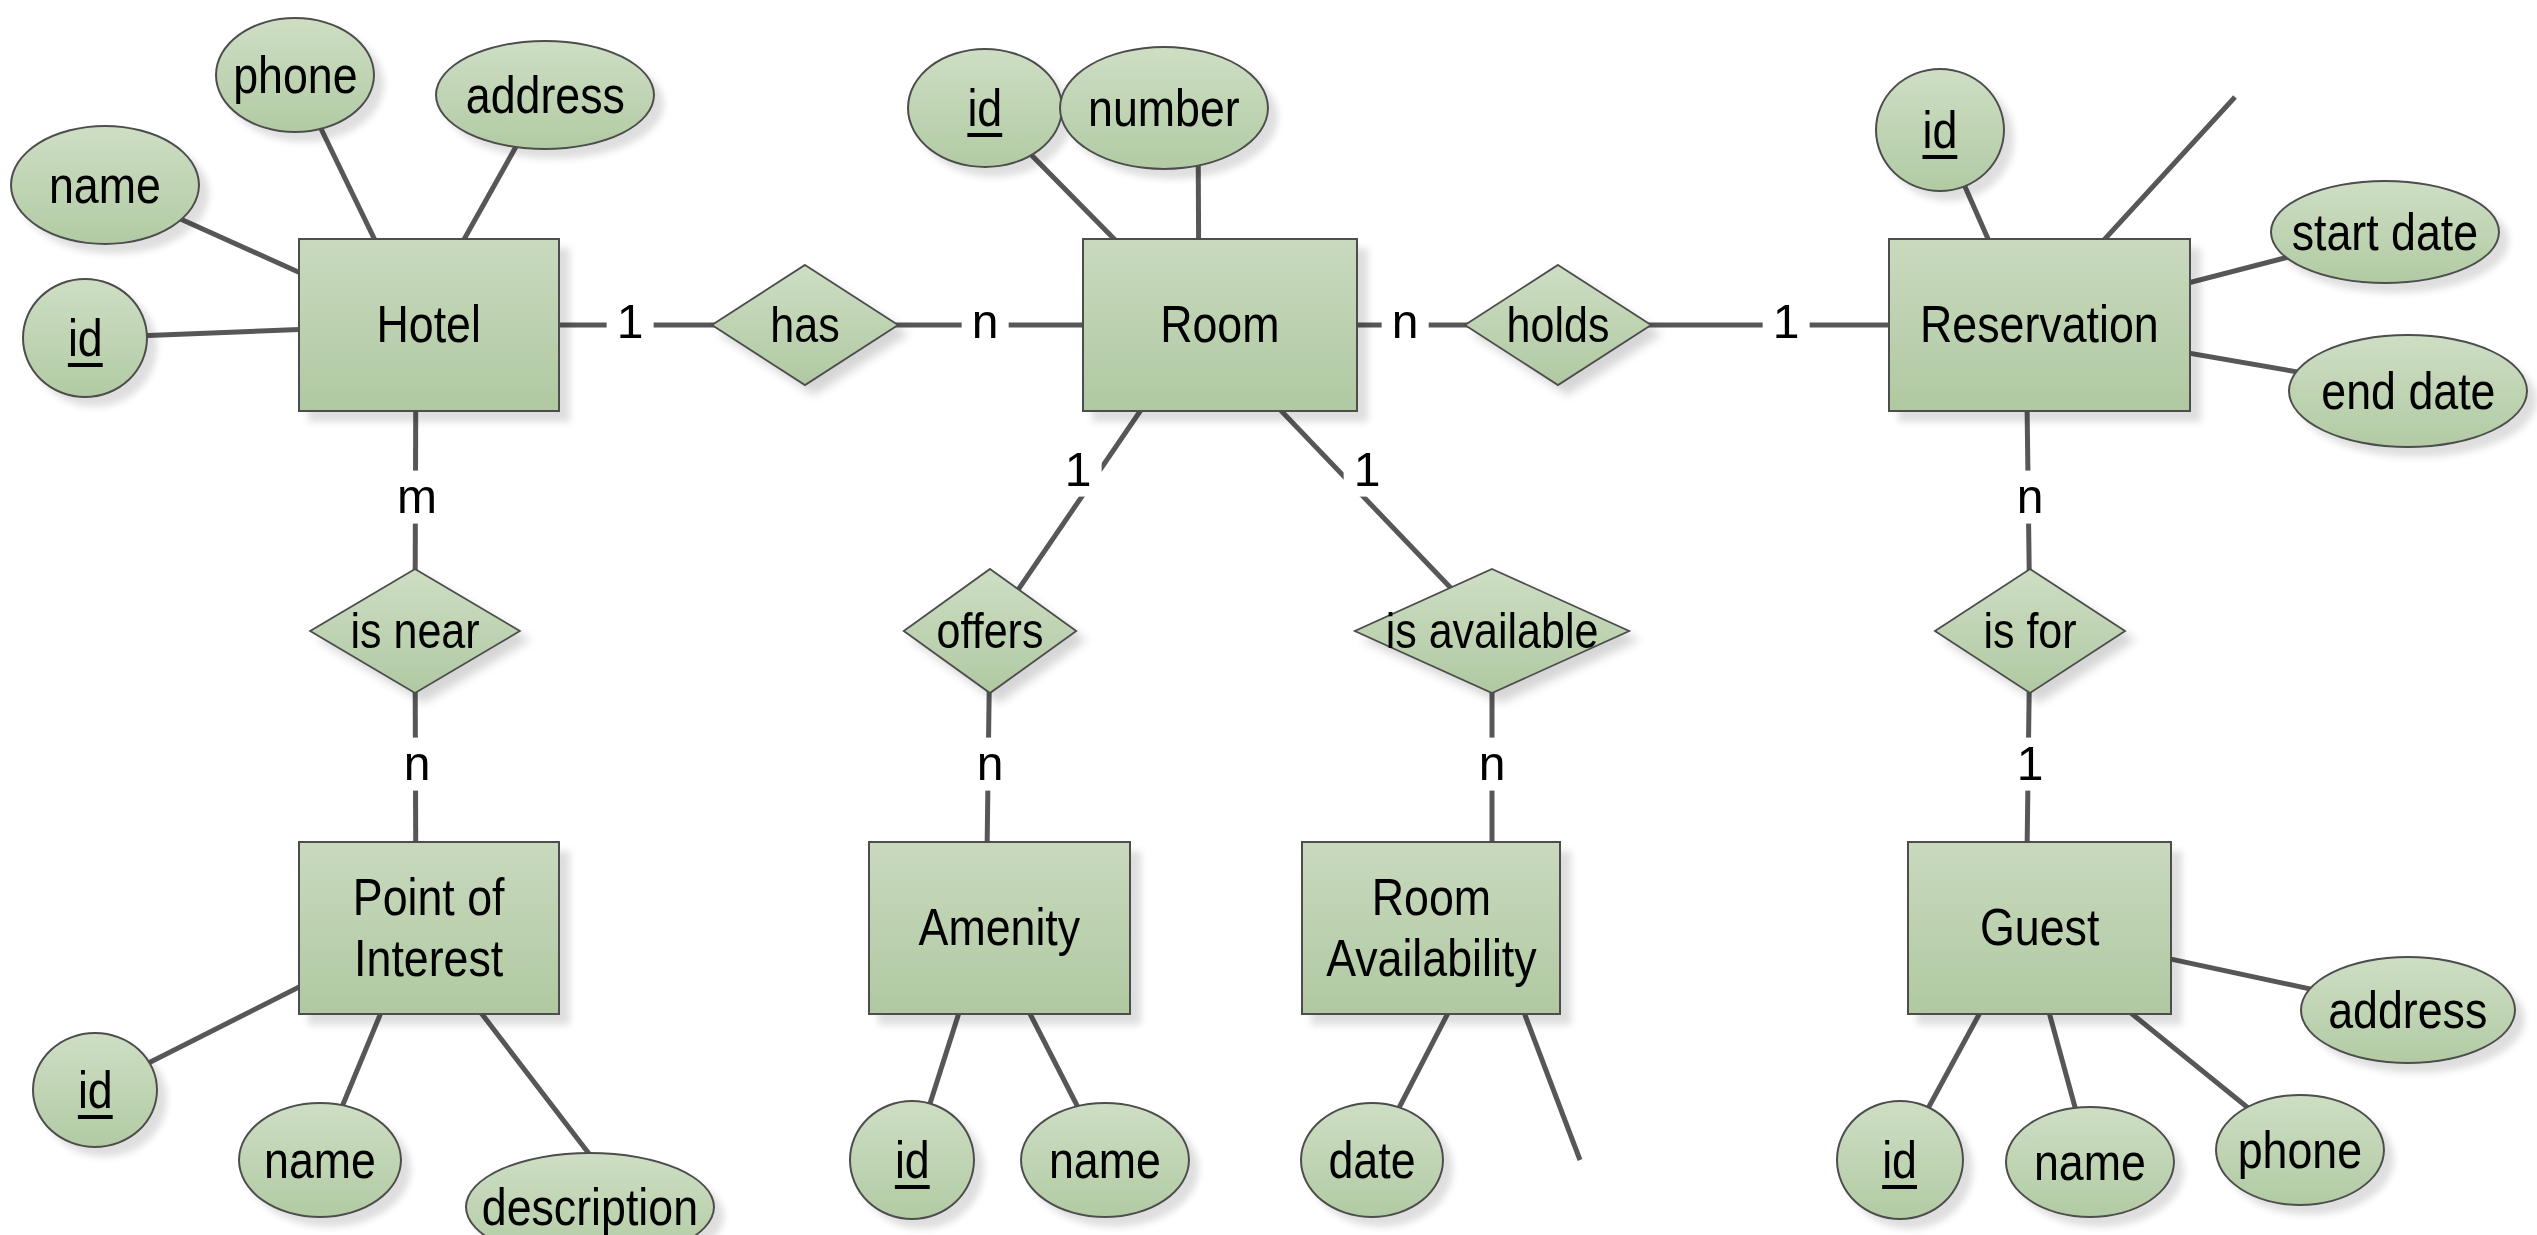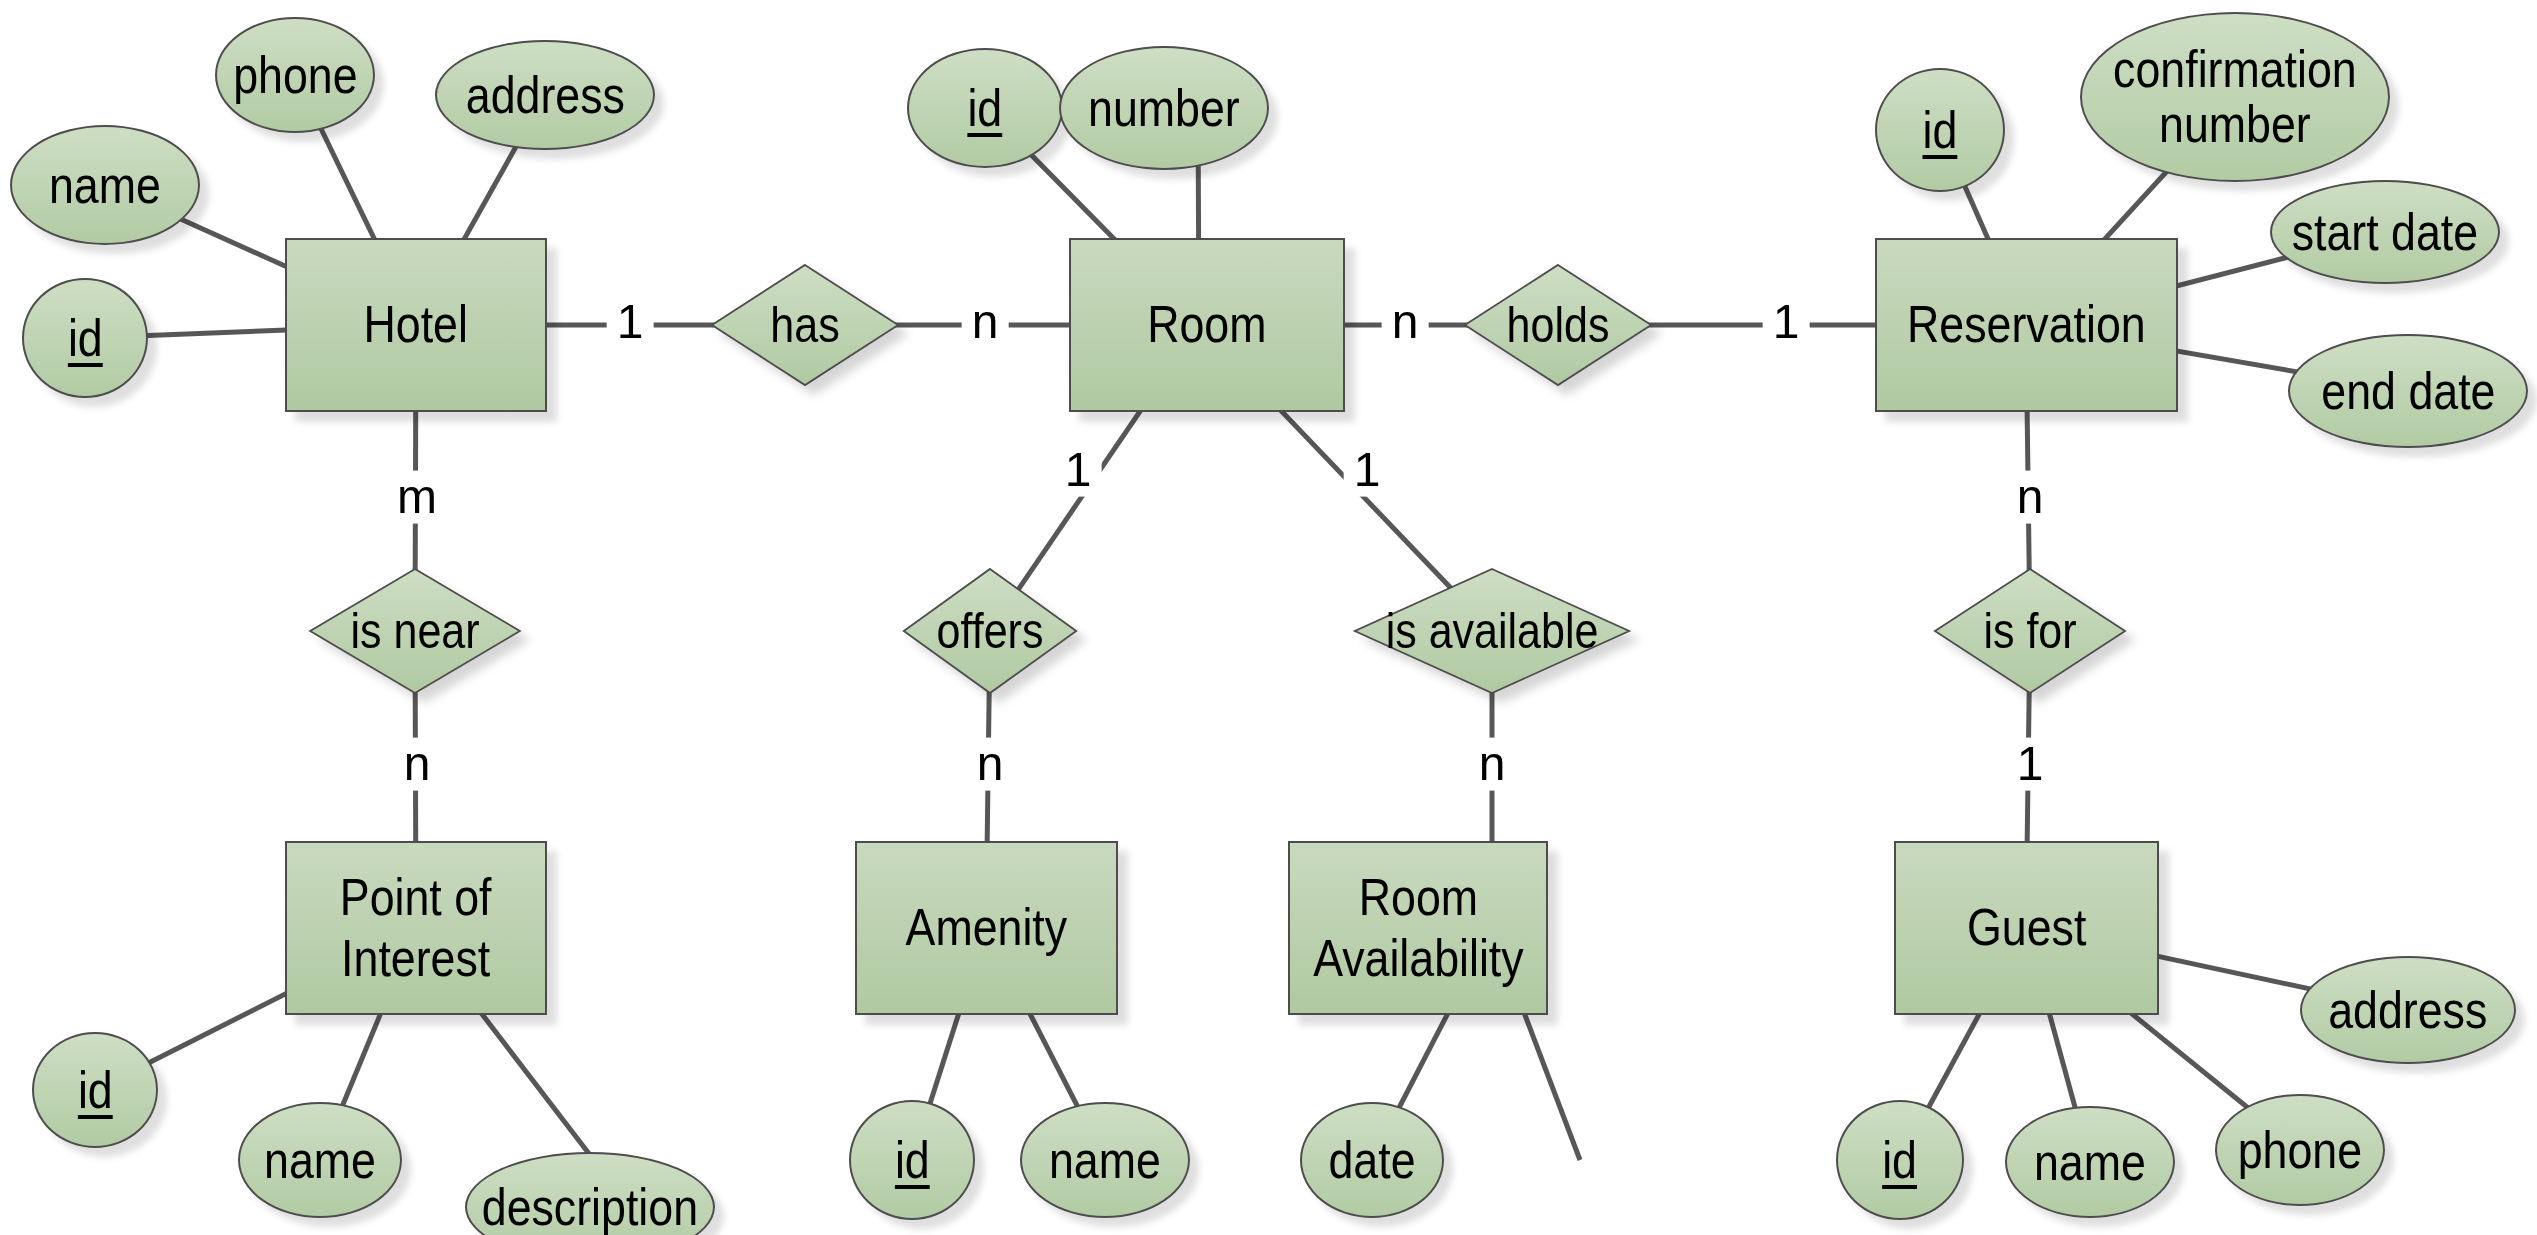--- a/index.html
+++ b/index.html
@@ -6,20 +6,21 @@
   .canvas{
     position:relative;width:2537px;height:1235px;background:#ffffff;overflow:hidden;
     font-family:"Liberation Sans",sans-serif;color:#000;
   }
   .wires{position:absolute;left:0;top:0;z-index:1;}
   .entity{
     position:absolute;z-index:2;display:flex;align-items:center;justify-content:center;
     background:linear-gradient(180deg,#c9d9be 0%,#b0c9a2 100%);
     border:2px solid #4d4d4d;box-sizing:border-box;
     box-shadow:10px 10px 7px rgba(0,0,0,0.13);
+    margin-left:13px;
   }
   .elabel{
     display:block;width:130%;text-align:center;font-size:52px;line-height:1.18;
     transform:scaleX(0.86);flex:none;
   }
   .attr{
     position:absolute;z-index:2;display:flex;align-items:center;justify-content:center;
     background:linear-gradient(180deg,#cedec4 0%,#b2cba4 100%);
     border:2px solid #4d4d4d;border-radius:50%;box-sizing:border-box;
     box-shadow:9px 9px 7px rgba(0,0,0,0.13);
@@ -167,23 +168,20 @@
   <div class="attr" style="left:907px;top:48px;width:156px;height:120px">
     <span class="alabel key">id</span>
   </div>
   <div class="attr" style="left:1059px;top:46px;width:210px;height:124px">
     <span class="alabel">number</span>
   </div>
 
   <div class="attr" style="left:1875px;top:68px;width:130px;height:124px">
     <span class="alabel key">id</span>
   </div>
-  <div class="attr" style="left:2080px;top:12px;width:310px;height:170px">
-    <span class="alabel">confirmation number</span>
-  </div>
   <div class="attr" style="left:2270px;top:180px;width:230px;height:104px">
     <span class="alabel">start date</span>
   </div>
   <div class="attr" style="left:2288px;top:334px;width:240px;height:114px">
     <span class="alabel">end date</span>
   </div>
 
   <div class="attr" style="left:32px;top:1032px;width:126px;height:116px">
     <span class="alabel key">id</span>
   </div>

